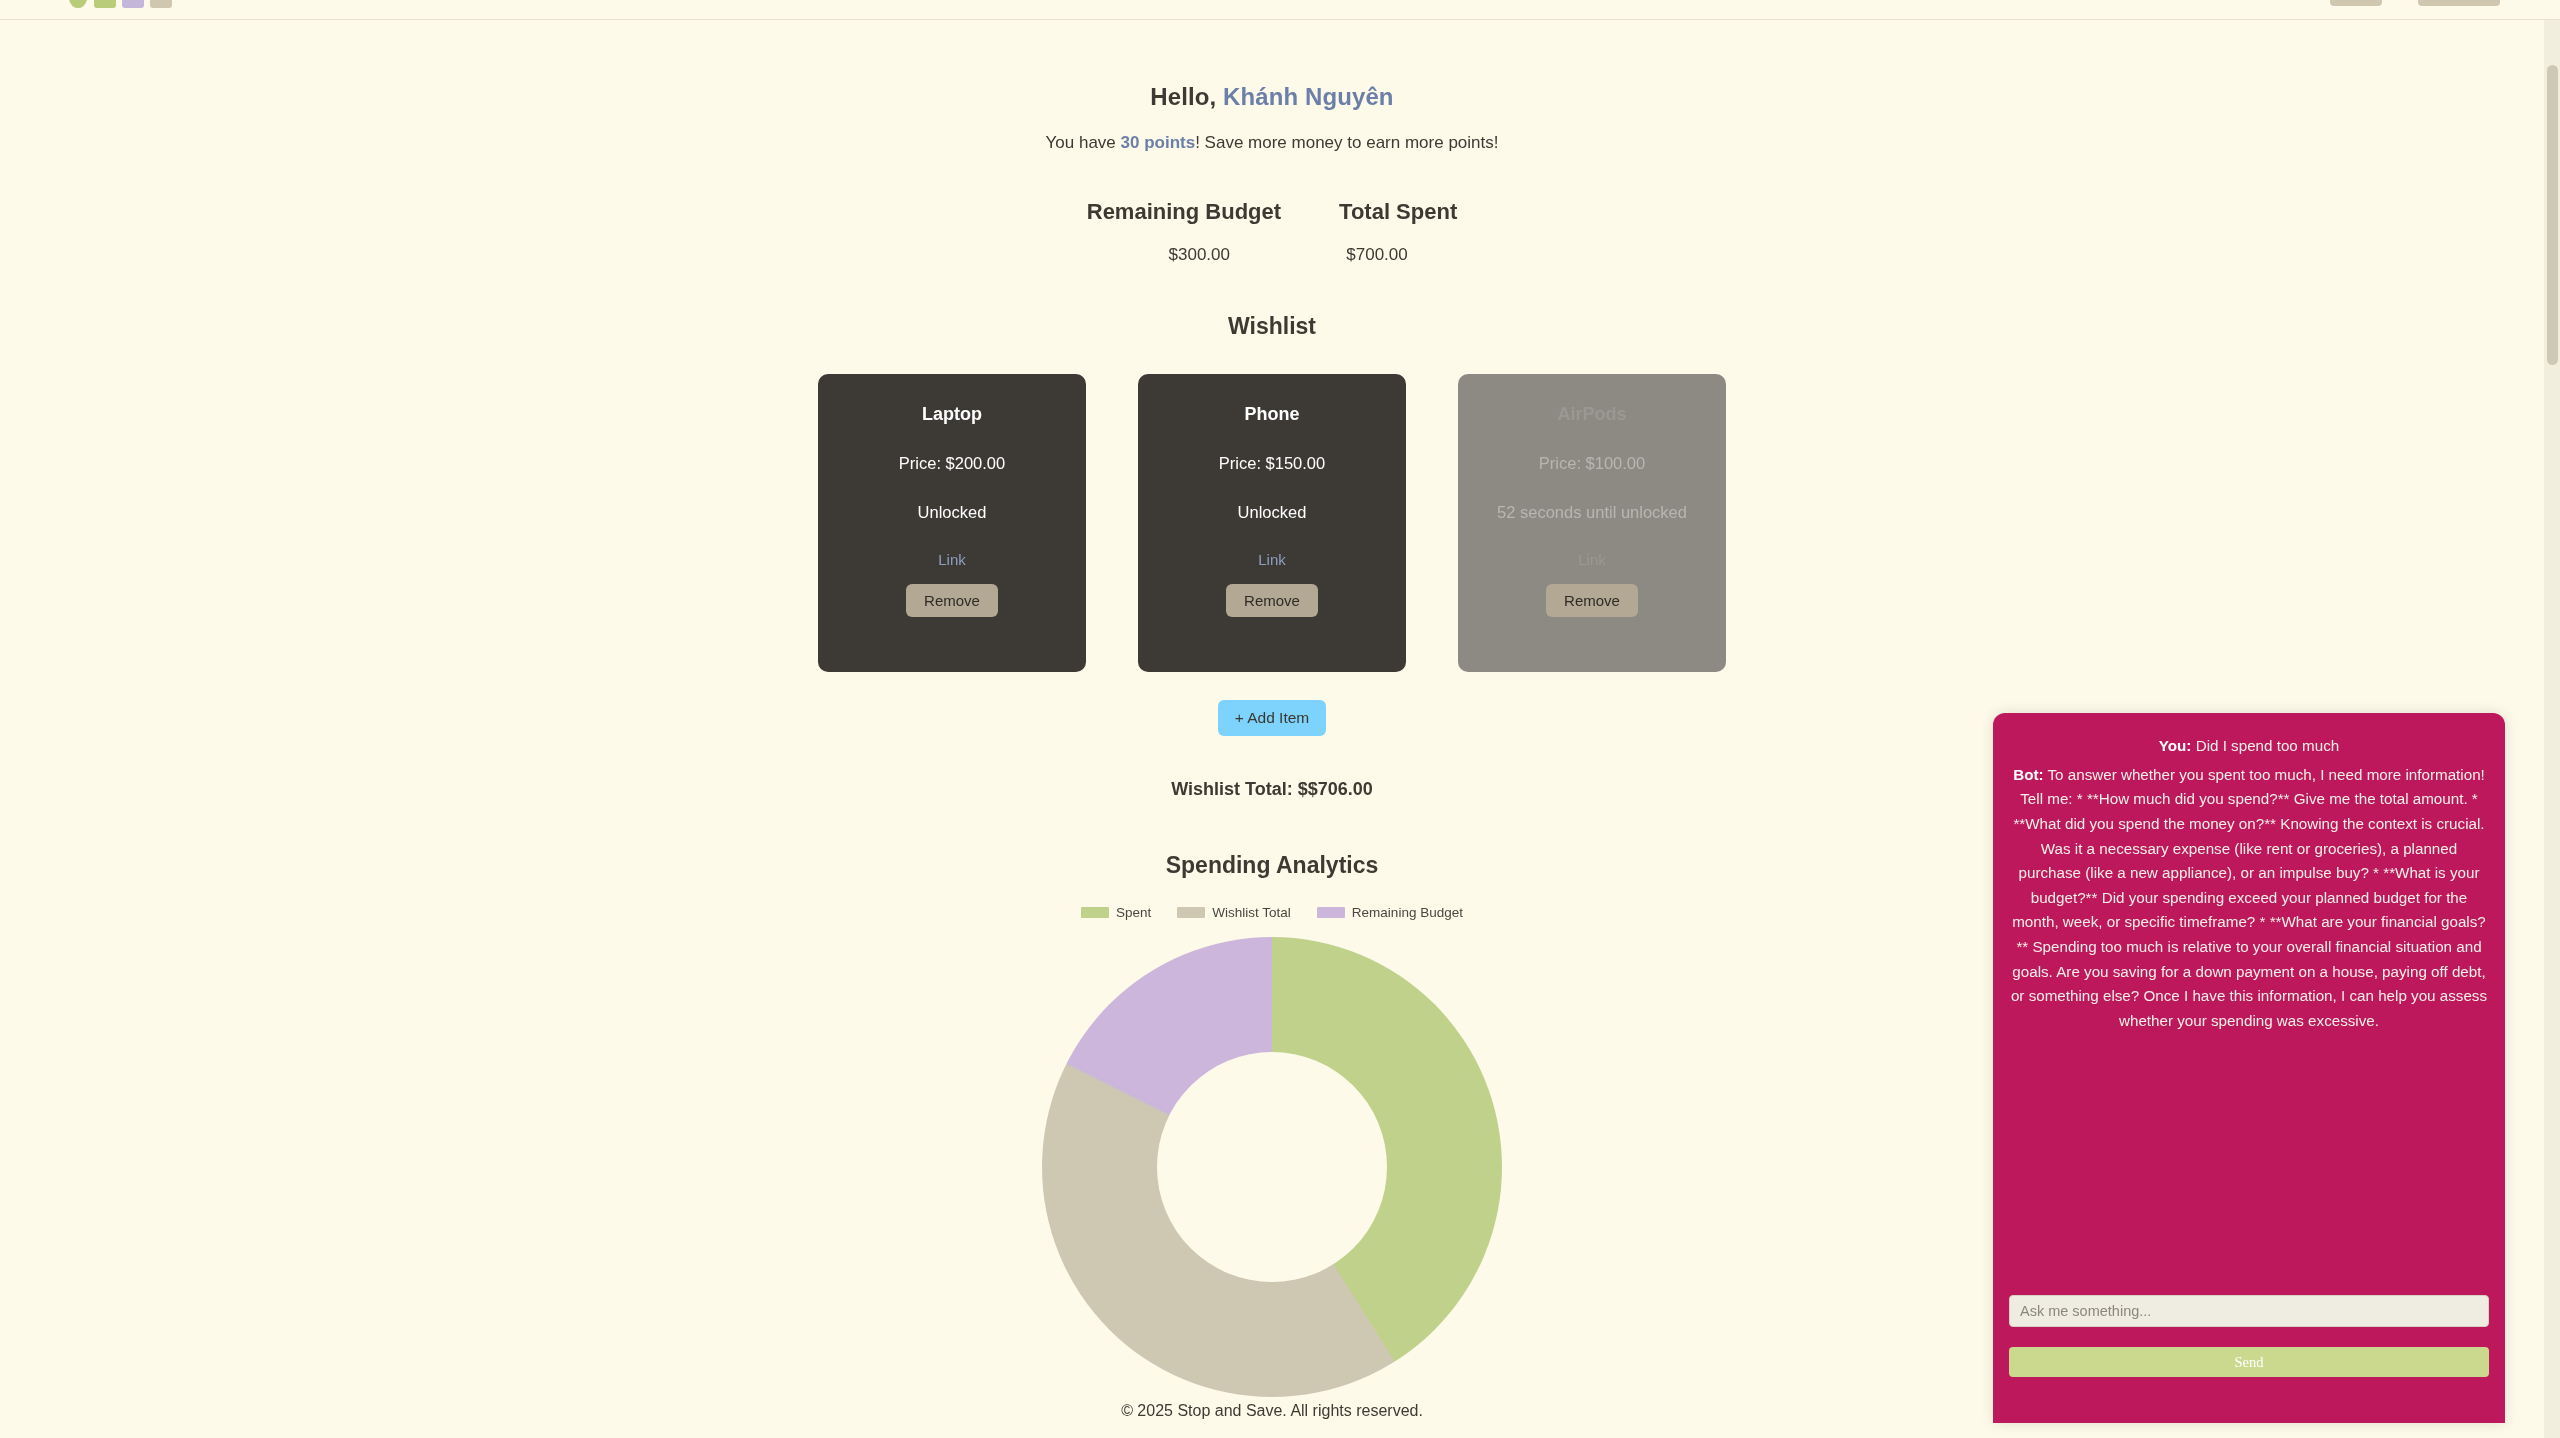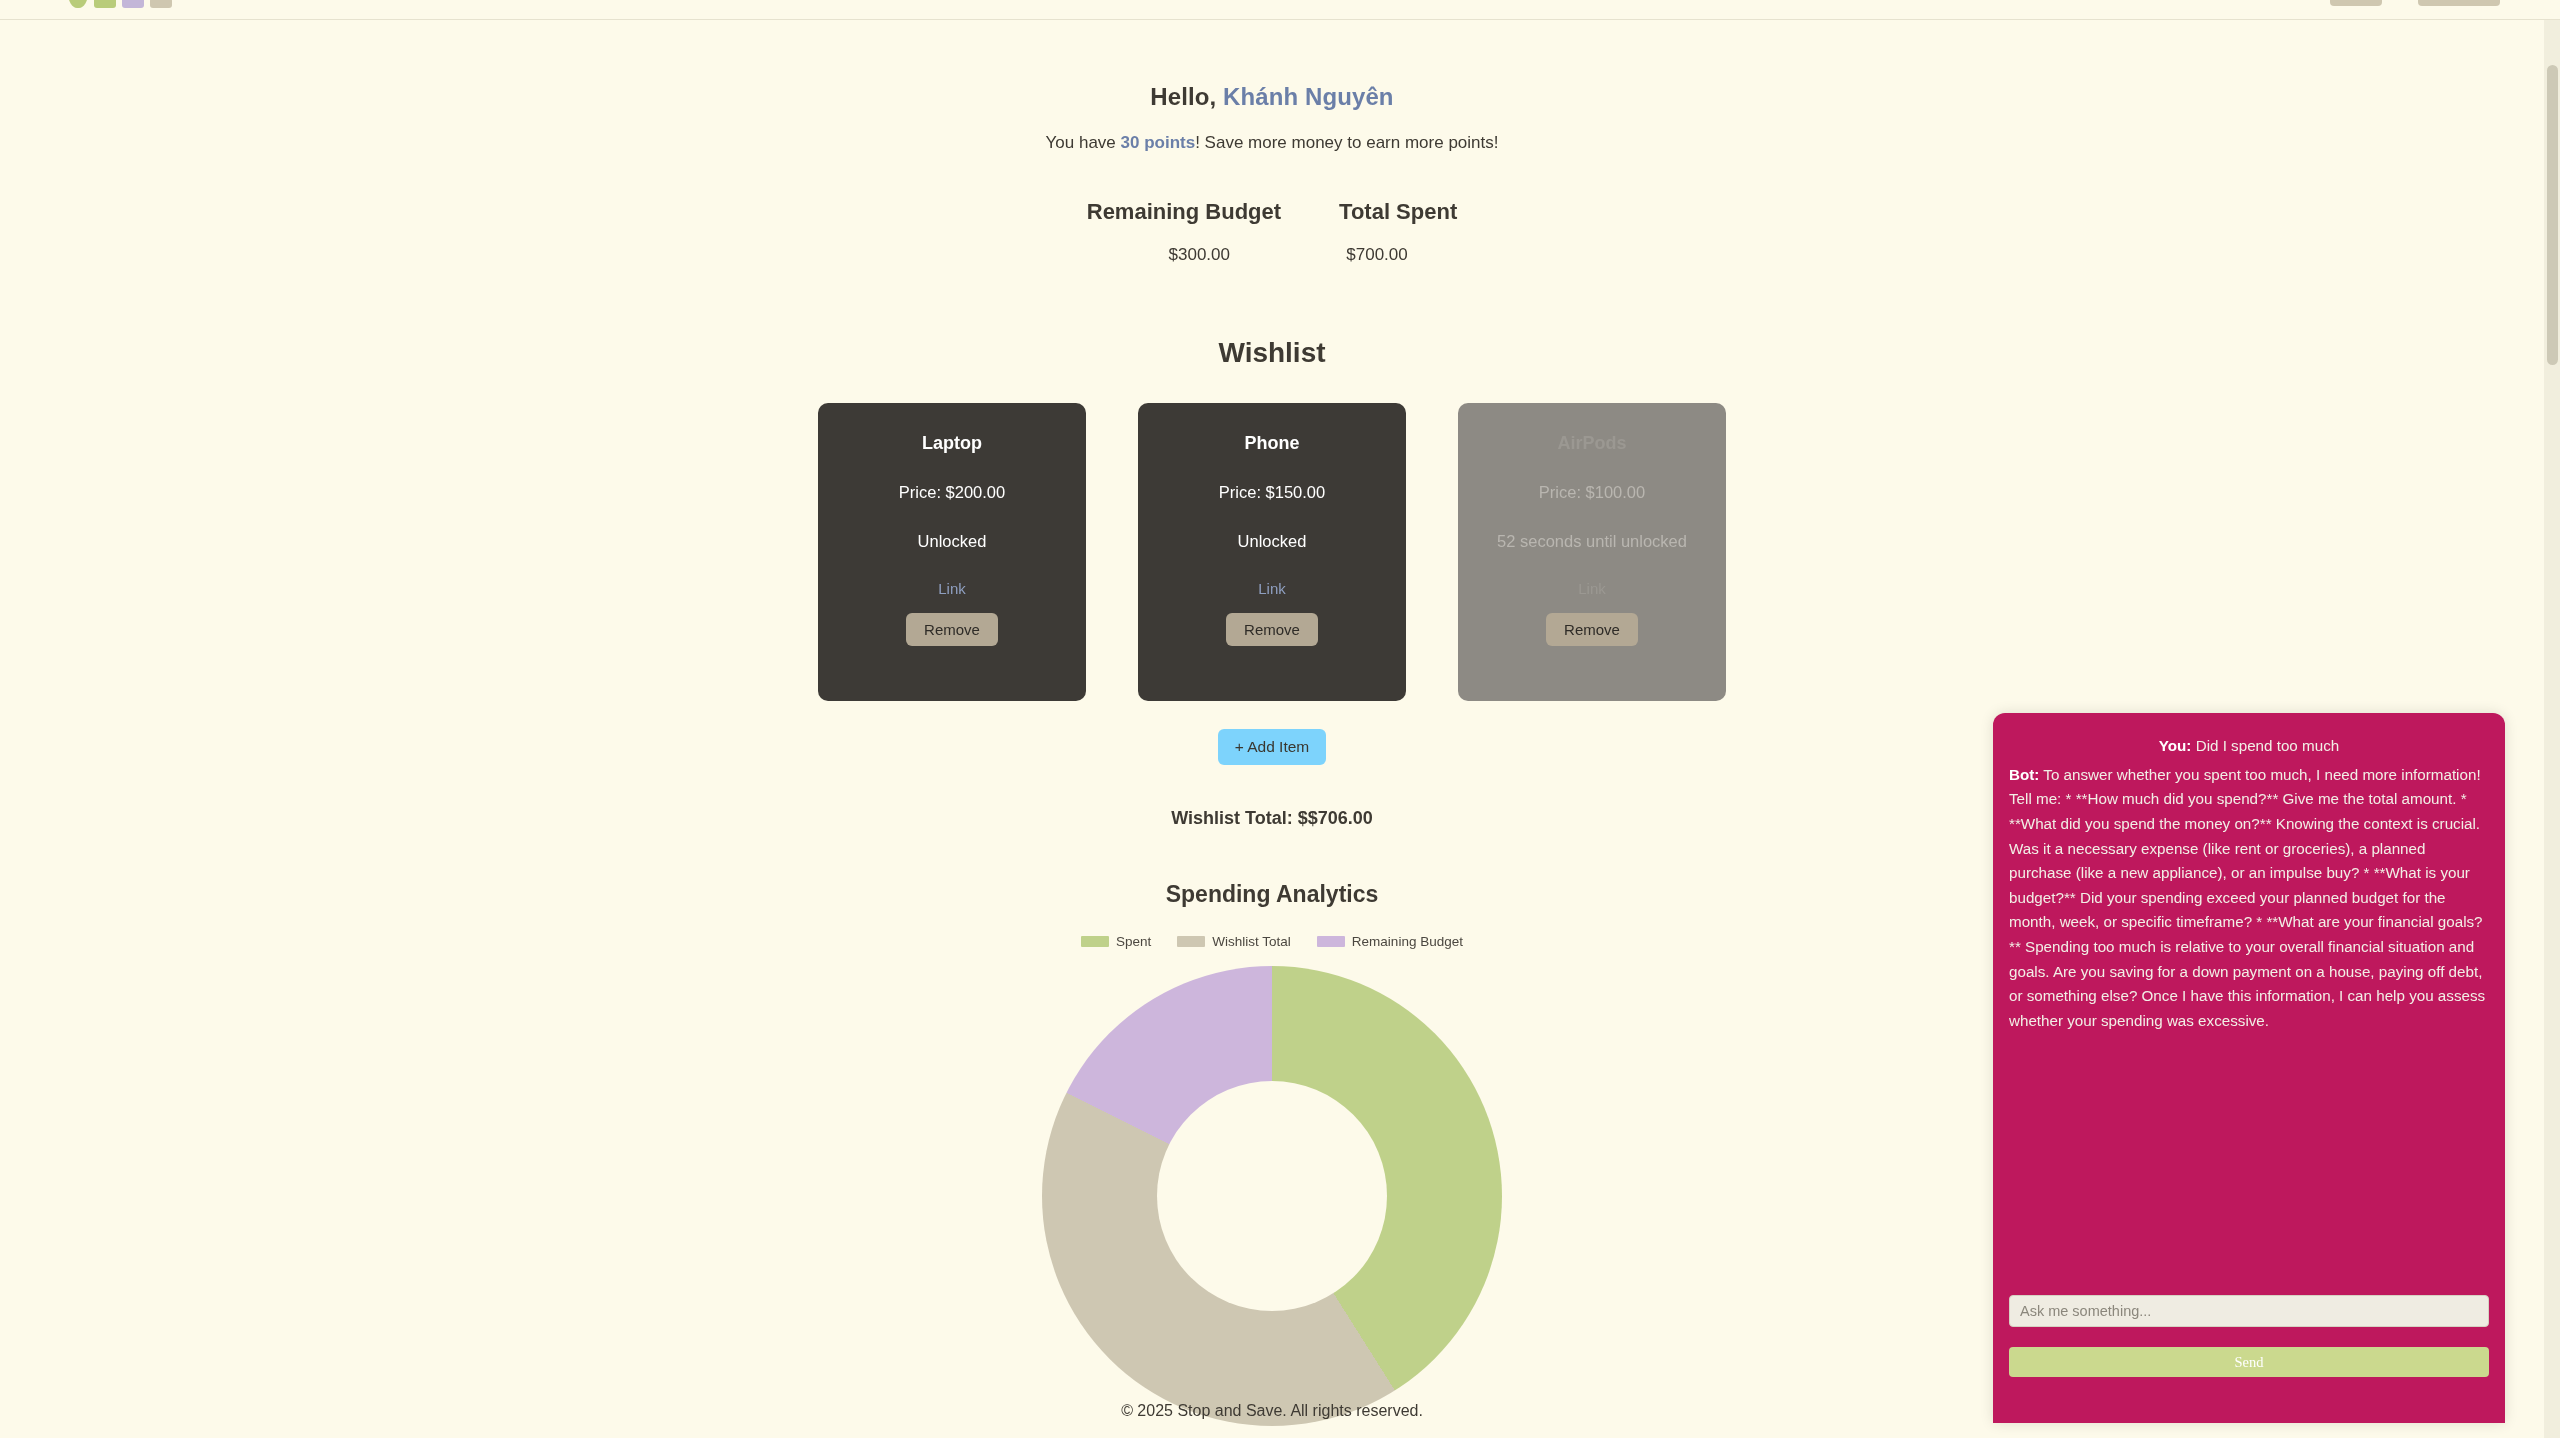--- a/index.html
+++ b/index.html
@@ -62,22 +62,22 @@
   }
   .kpi-vals {
     margin-top: 20px;
     display: flex; gap: 92px;
     font-size: 17px; color: #3e3a33;
   }
   .kpi-vals .v1 { width: 118px; text-align: right; }
   .kpi-vals .v2 { width: 110px; text-align: center; }
 
   .section-title {
-    margin-top: 72px;
-    font-size: 28px; font-weight: bold; color: #3e3a33;
+    margin-top: 48px;
+    font-size: 23px; font-weight: bold; color: #3e3a33;
   }
 
   
   .cards {
     margin-top: 34px;
     display: flex; gap: 52px;
   }
   .card {
     width: 268px; height: 298px;
     background: #3d3a36; color: #ffffff;
@@ -157,21 +157,21 @@
     width: 512px; height: 710px;
     background: #be185d;
     border-radius: 12px 12px 0 0;
     box-shadow: 0 0 14px rgba(0,0,0,.12);
     padding: 21px 16px 0 16px;
     overflow: hidden;
   }
   .chat-log { font-size: 15.2px; line-height: 1.62; color: #f2efe6; text-align: center; }
   .chat-msg { margin-bottom: 4px; }
   .chat-msg .who { font-weight: bold; color: #ffffff; }
-  .chat-msg.bot { text-align: left; }
+  .chat-msg.bot { text-align: center; }
   .chat-input {
     position: absolute; left: 16px; top: 582px;
     width: 480px; height: 32px;
     background: #efece2; border: 1px solid #d6d1c2; border-radius: 4px;
     font-size: 14.5px; color: #3a372f; padding: 0 10px;
     font-family: "Liberation Sans", sans-serif;
   }
   .chat-input::placeholder { color: #8b877c; }
   .chat-send {
     position: absolute; left: 16px; top: 634px;

